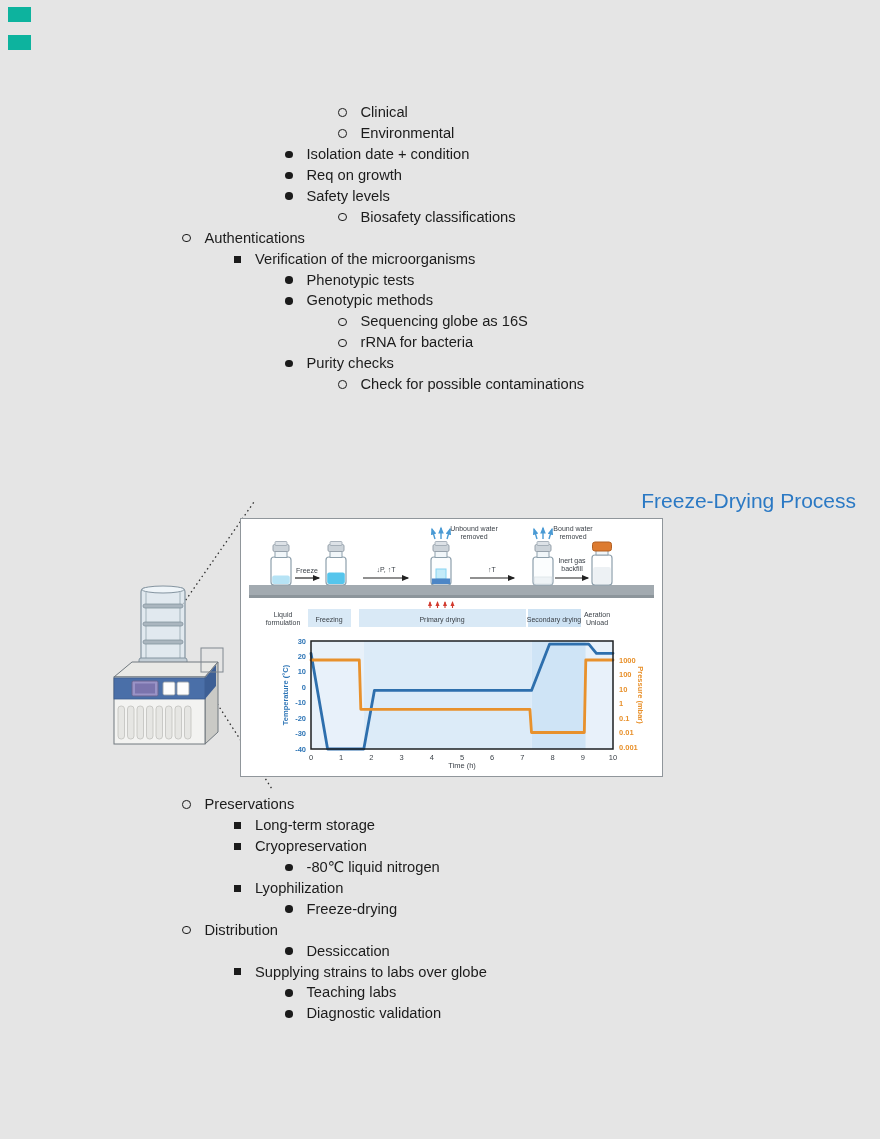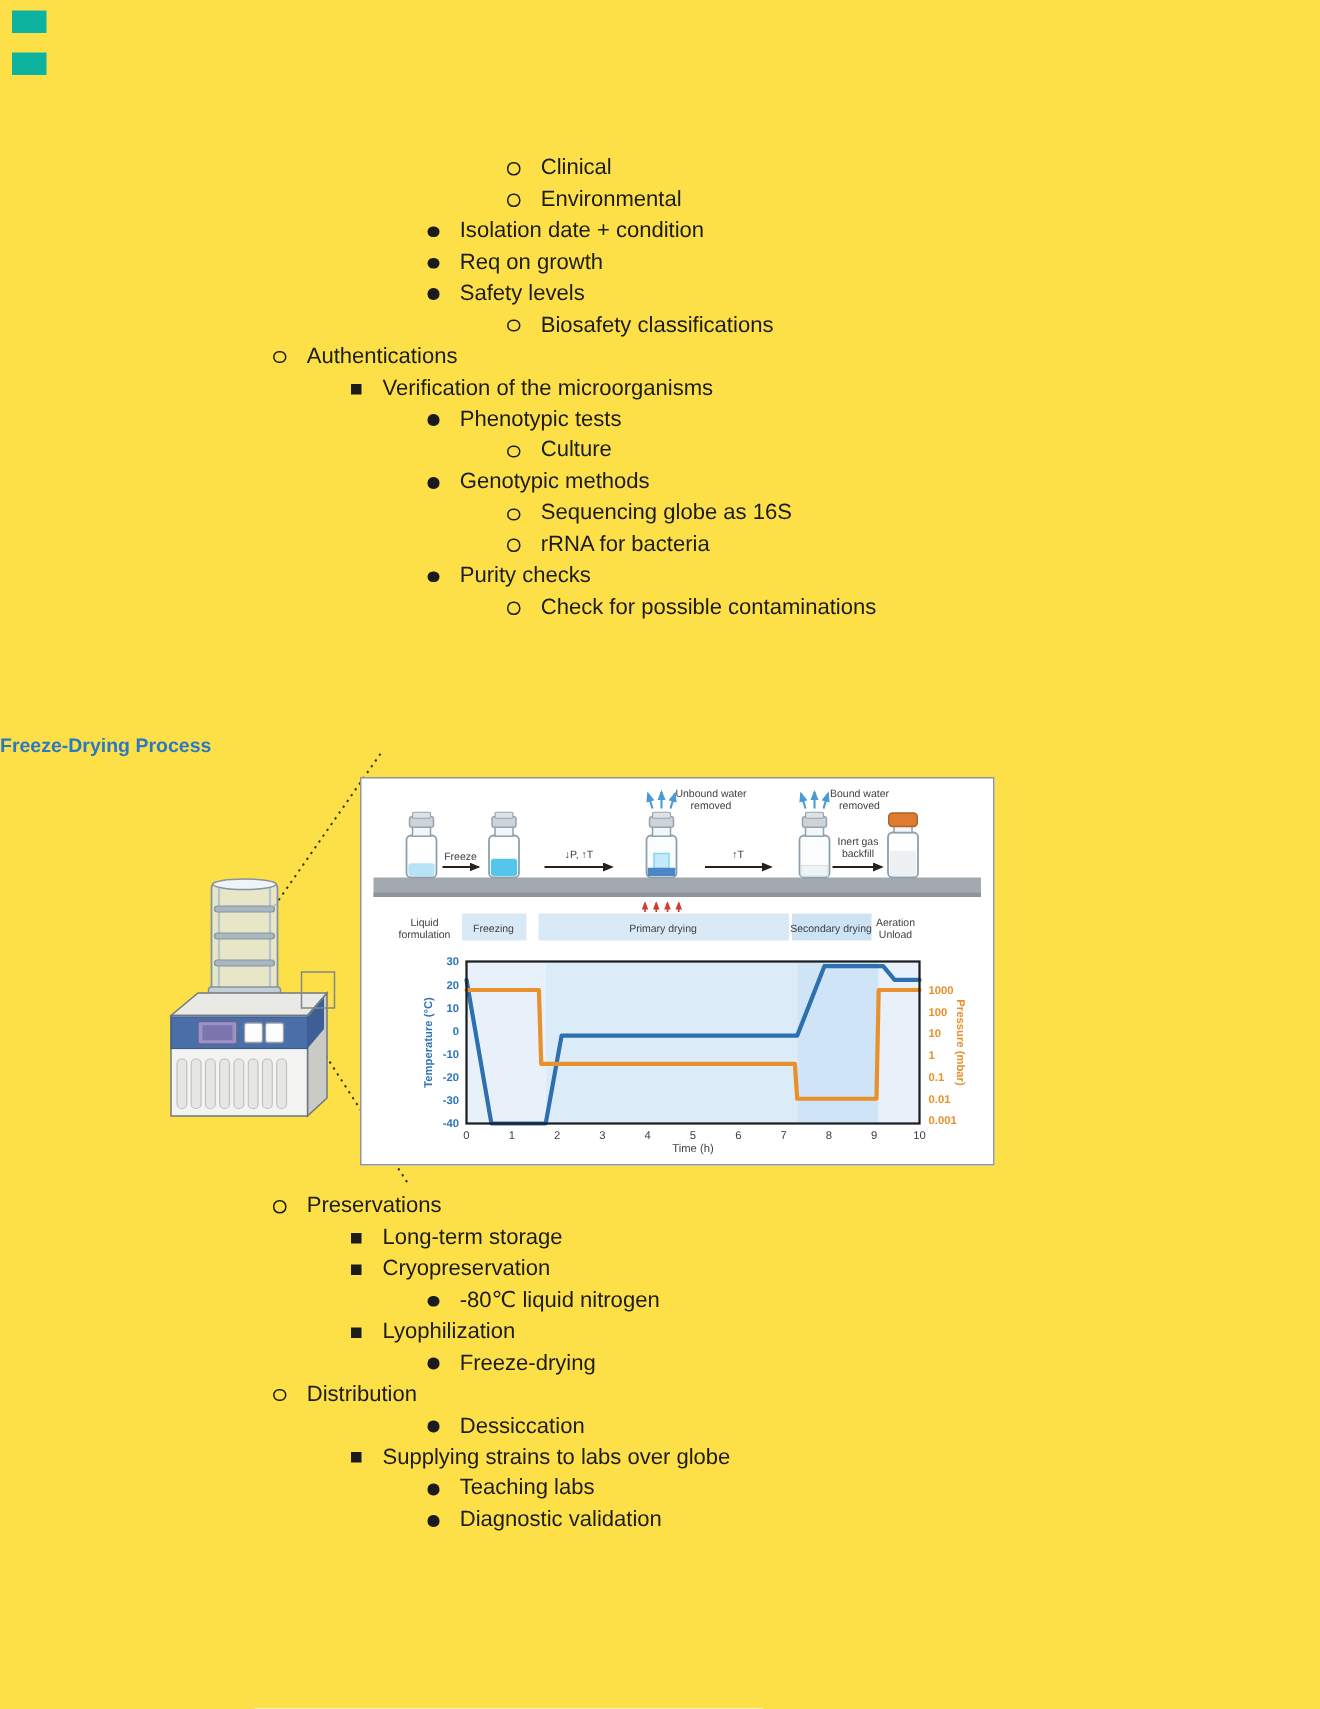--- a/index.html
+++ b/index.html
@@ -1,35 +1,35 @@
 <!DOCTYPE html>
 <html><head>
 <meta charset="utf-8">
 <style>
   html,body{margin:0;padding:0;background:#fff;}
-  #page{position:relative;width:880px;height:1139px;background:#fde047;overflow:hidden;
+  #page{position:relative;width:880px;height:1139px;background:#e5e5e5;overflow:hidden;
         font-family:"Liberation Sans","DejaVu Sans",sans-serif;color:#1c1c1c;}
   .marker{position:absolute;left:8px;width:23px;height:15px;}
   #marker-1{top:7px;}
   #marker-2{top:35px;}
   .outline{position:absolute;left:0;width:880px;}
   #outline-top{top:102px;}
   #outline-bottom{top:794px;}
   .row{display:flex;align-items:center;height:20.95px;}
   .b{flex:0 0 auto;}
   .b.circle{width:6.5px;height:6.5px;border:1.2px solid #1b1b1b;border-radius:50%;background:transparent;}
   .b.disc{width:7.5px;height:7.5px;border-radius:50%;background:#1b1b1b;}
   .b.square{width:7px;height:7px;background:#1b1b1b;}
   .lvl1 .b{margin-left:182px;}
   .lvl2 .b{margin-left:234px;}
   .lvl3 .b{margin-left:285px;}
   .lvl4 .b{margin-left:338px;}
   .txt{margin-left:14px;font-size:14.7px;line-height:20.95px;white-space:pre;}
-  #heading{position:absolute;top:489px;left:0;width:856px;text-align:left;
-           font-size:13px;font-weight:700;color:#2b79c4;}
+  #heading{position:absolute;top:489px;left:0;width:856px;text-align:right;
+           font-size:21px;font-weight:400;color:#2b79c4;}
   #figure-box{position:absolute;left:240px;top:518px;width:421px;height:257px;
               border:1px solid #90969b;background:#fff;box-sizing:content-box;}
   #machine{position:absolute;left:108px;top:582px;width:118px;height:168px;}
   #callout-overlay{position:absolute;left:0;top:0;width:880px;height:1139px;pointer-events:none;}
   svg text{font-family:"Liberation Sans","DejaVu Sans",sans-serif;}
   .figlabel{font-size:7px;fill:#3c4249;}
   .tL{font-size:7.5px;fill:#2e75b6;font-weight:700;}
   .tR{font-size:7.5px;fill:#e8912c;font-weight:700;}
   .tX{font-size:7.5px;fill:#3c4249;}
   .axL{font-size:7.5px;fill:#2e75b6;font-weight:700;}
@@ -72,24 +72,20 @@
         <span class="b circle"></span>
         <span class="txt">Authentications</span>
       </div>
       <div class="row lvl2">
         <span class="b square"></span>
         <span class="txt">Verification of the microorganisms</span>
       </div>
       <div class="row lvl3">
         <span class="b disc"></span>
         <span class="txt">Phenotypic tests</span>
-      </div>
-      <div class="row lvl4">
-        <span class="b circle"></span>
-        <span class="txt">Culture</span>
       </div>
       <div class="row lvl3">
         <span class="b disc"></span>
         <span class="txt">Genotypic methods</span>
       </div>
       <div class="row lvl4">
         <span class="b circle"></span>
         <span class="txt">Sequencing globe as 16S</span>
       </div>
       <div class="row lvl4">

